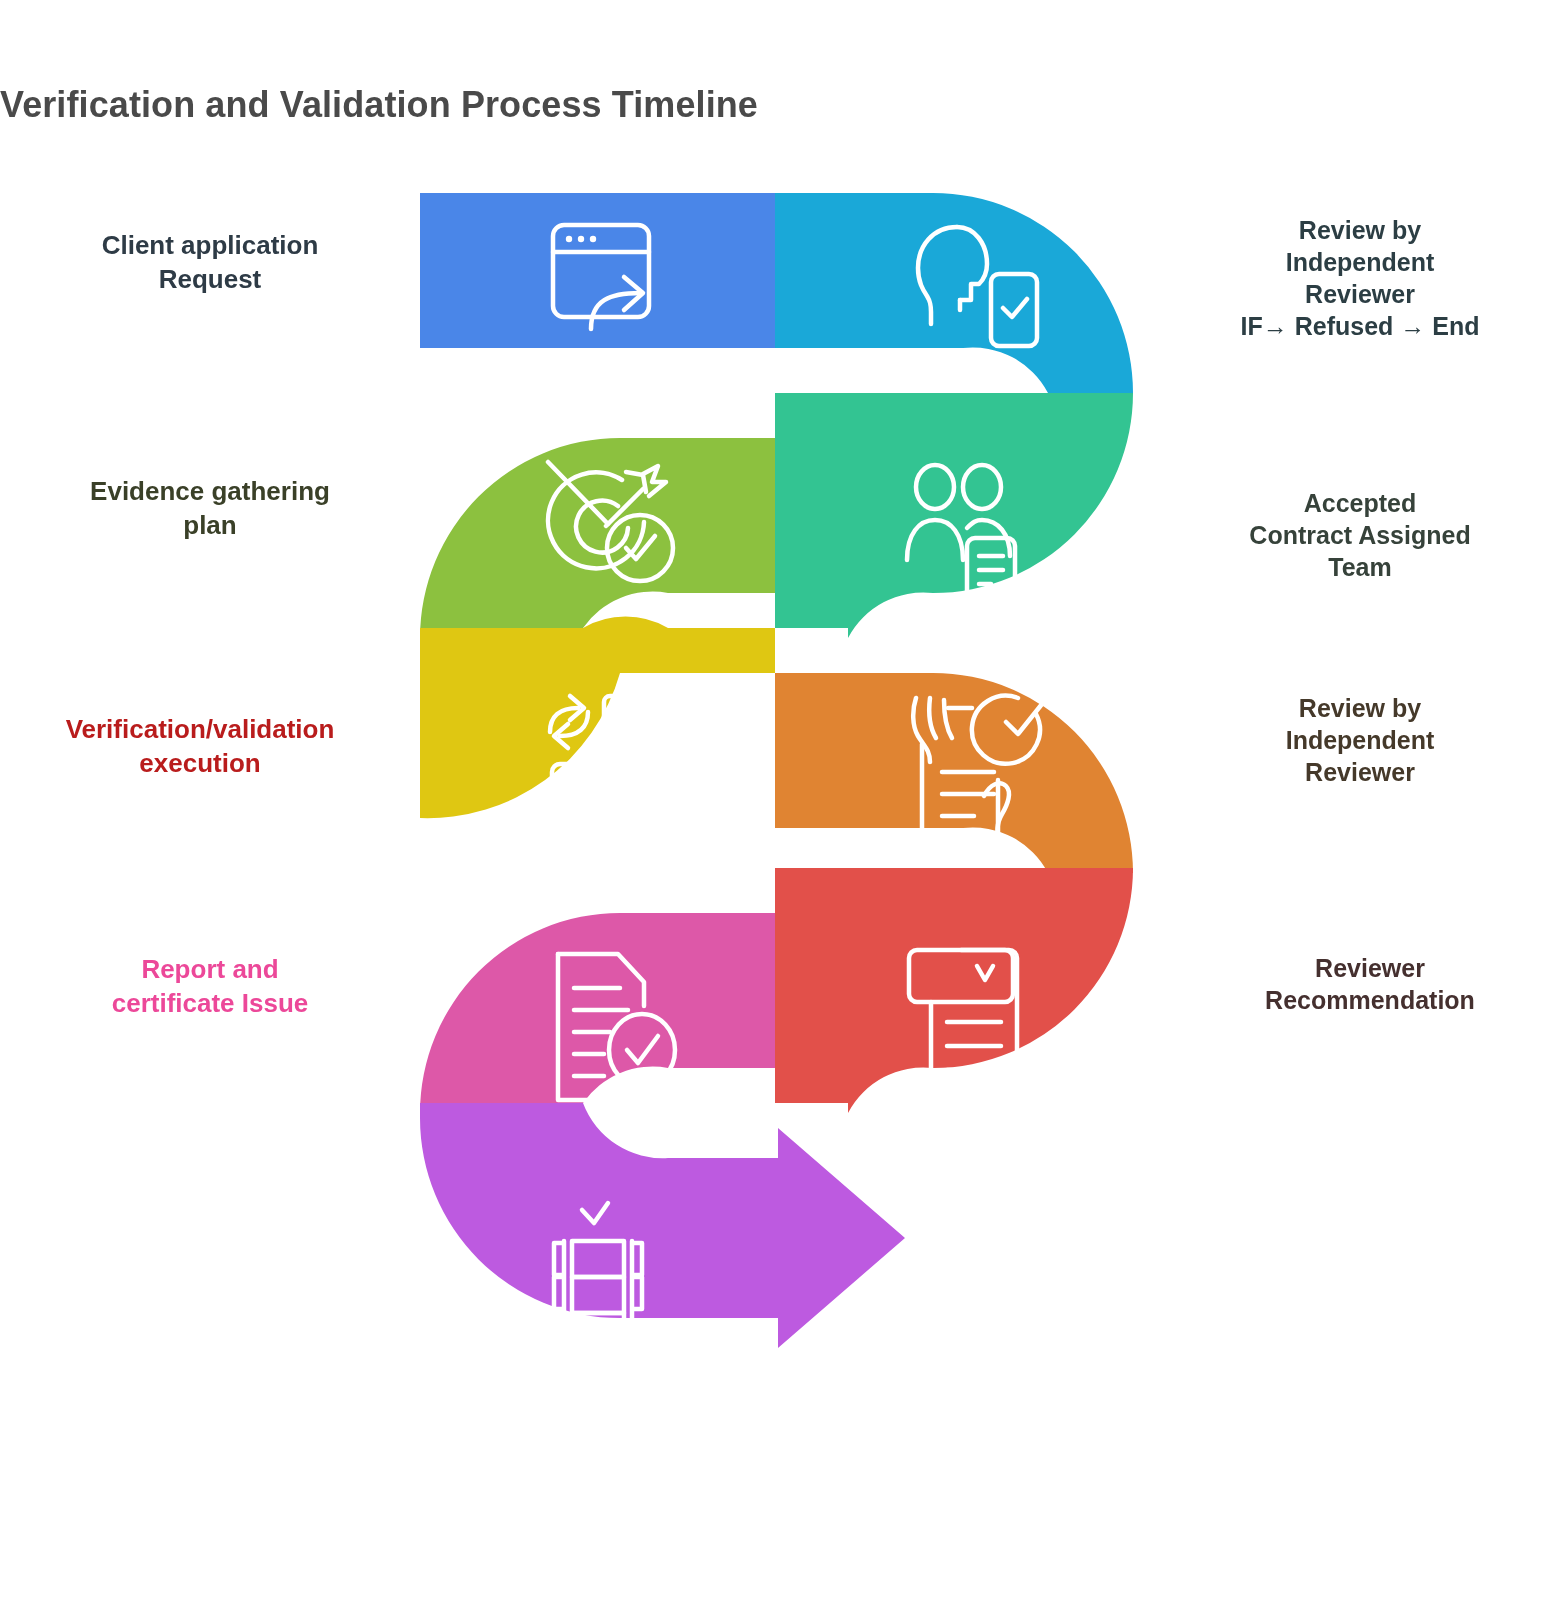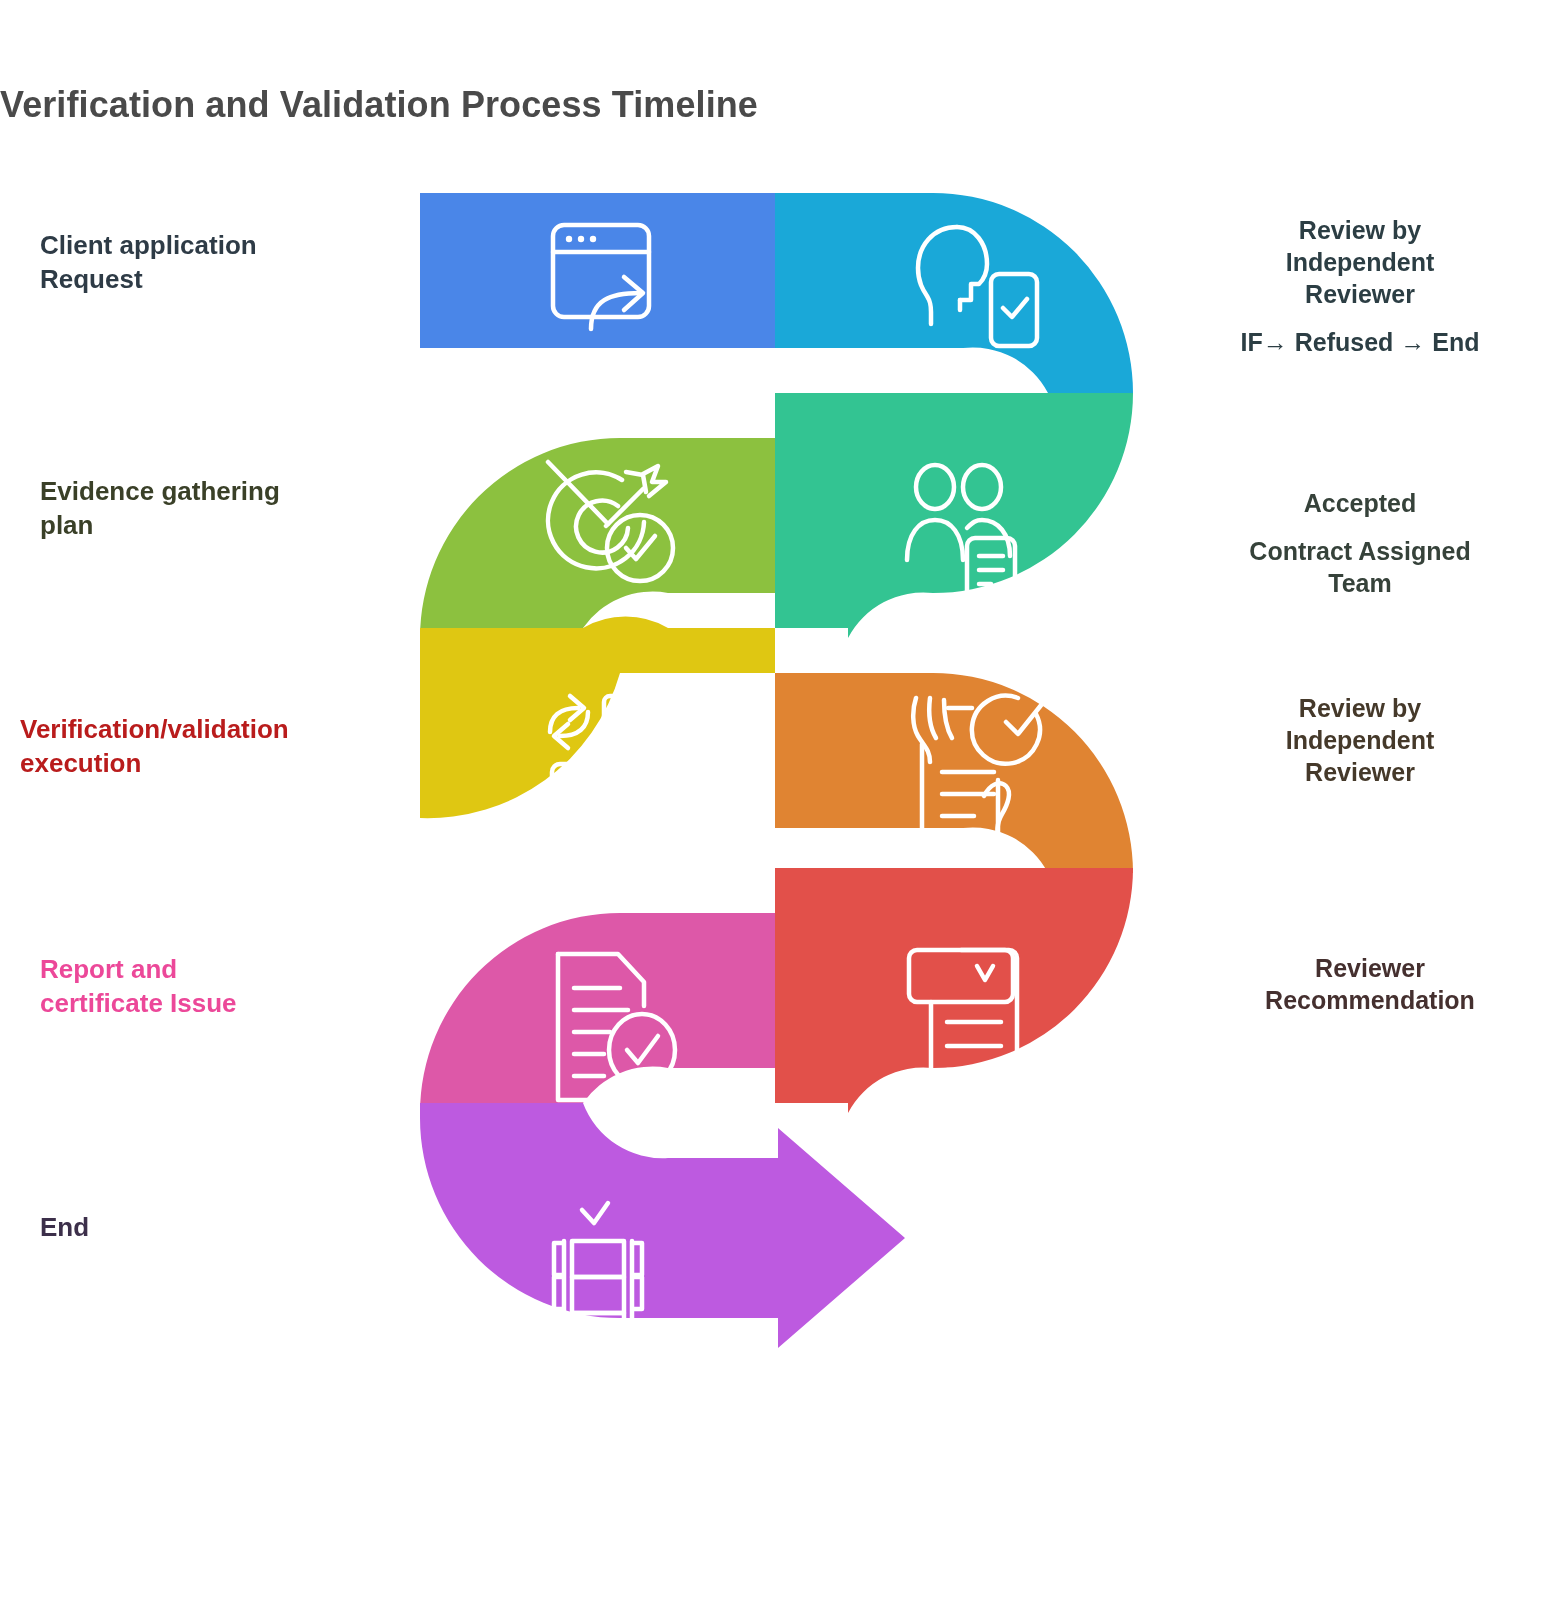--- a/index.html
+++ b/index.html
@@ -24,23 +24,23 @@
   }
 
   svg#flow{position:absolute;left:0;top:0;width:1566px;height:1600px;}
 
   .lbl{
     position:absolute;
     font-weight:bold;
     line-height:1.28;
     white-space:pre-line;
   }
-  .lbl-left{text-align:left;}
+  .lbl-left{text-align:center;}
   .lbl-right{text-align:center;}
-  .lbl .sub{display:block;margin-top:16px;font-weight:bold;}
+  .lbl .sub{display:block;font-weight:bold;}
 
   
   #lab-l1{left:40px;  top:196px; width:340px; font-size:26px; color:#2e3b46;}
   #lab-r1{left:1180px;top:182px; width:360px; font-size:25px; color:#2c3e44;}
   #lab-l2{left:40px;  top:442px; width:340px; font-size:26px; color:#3a4028;}
   #lab-r2{left:1180px;top:455px; width:360px; font-size:25px; color:#36423a;}
   #lab-l3{left:20px;  top:680px; width:360px; font-size:26px; color:#b91c1c;}
   #lab-r3{left:1180px;top:660px; width:360px; font-size:25px; color:#45392a;}
   #lab-l4{left:40px;  top:920px; width:340px; font-size:26px; color:#ec4899;}
   #lab-r4{left:1180px;top:920px; width:380px; font-size:25px; color:#45302f;}
@@ -303,17 +303,14 @@
   <div class="lbl lbl-left" id="lab-l4">
     <span>Report and
 certificate Issue</span>
   </div>
 
   <div class="lbl lbl-right" id="lab-r4">
     <span>Reviewer
 Recommendation</span>
   </div>
 
-  <div class="lbl lbl-left" id="lab-l5">
-    <span>End</span>
-  </div>
 
 </div>
 
 </body></html>

